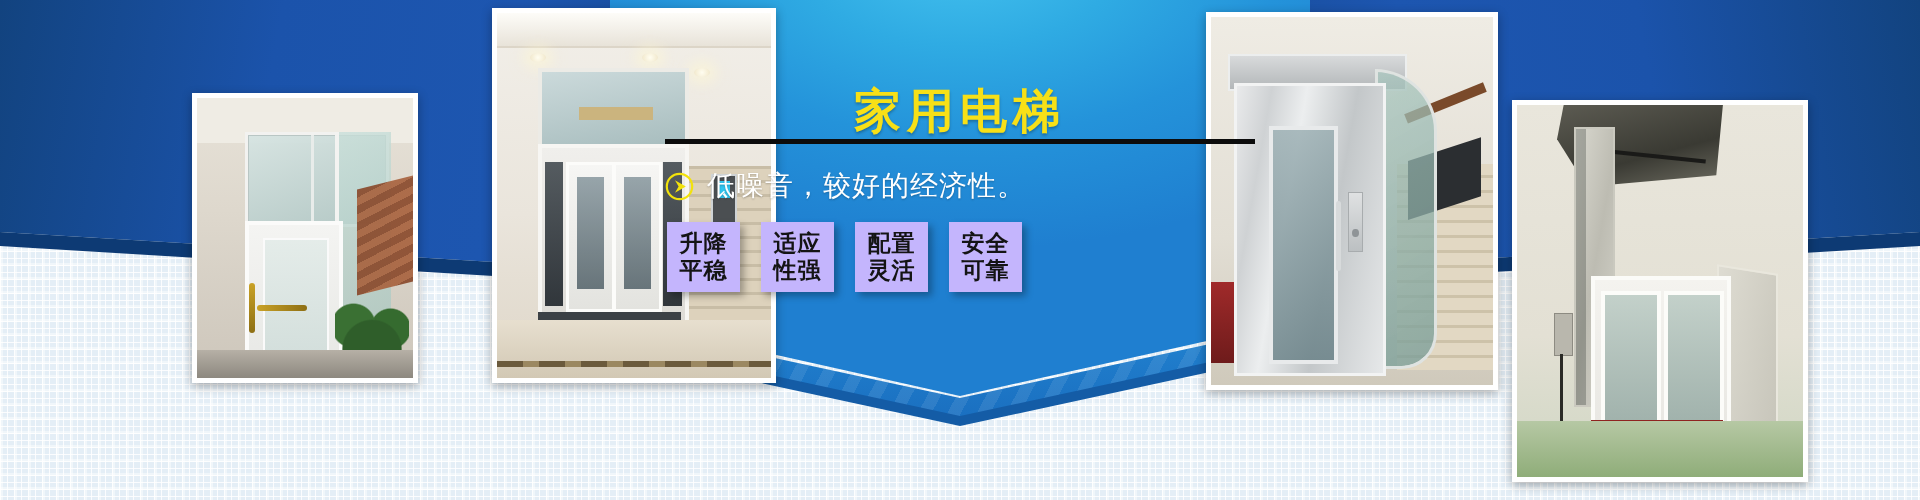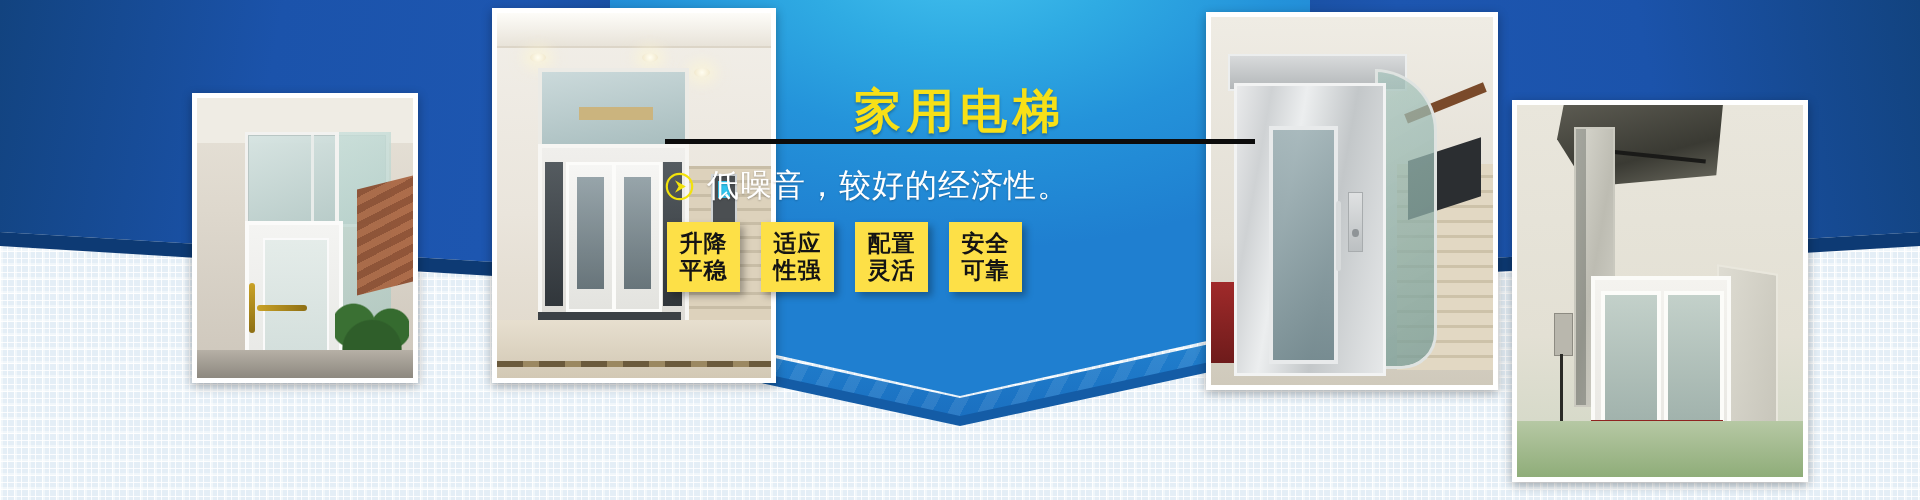--- a/index.html
+++ b/index.html
@@ -204,33 +204,33 @@
   .rule{
     position:absolute;left:55px;top:139px;width:590px;height:5px;
     background:#0c0c0c;
   }
   .subtitle-row{
     position:absolute;left:55px;top:160px;width:620px;height:52px;
     display:flex;align-items:center;gap:13px;
   }
   .arrow-icon{width:29px;height:29px;flex:0 0 29px;display:block;}
   .subtitle{
-    color:#ffffff;font-size:32px;letter-spacing:1px;
+    color:#ffffff;font-size:28px;letter-spacing:1px;
     font-family:"DejaVu Sans","Liberation Sans",sans-serif;
     text-shadow:0 1px 2px rgba(0,0,0,.25);
     white-space:nowrap;
   }
 
   .badges{
     position:absolute;left:57px;top:222px;width:620px;
     display:flex;gap:21px;
   }
   .badge{
     width:73px;height:70px;
-    background:#fde047;
+    background:#c4b5fd;
     box-shadow:4px 4px 7px rgba(0,0,0,.30);
     display:flex;flex-direction:column;align-items:center;justify-content:center;
     color:#141414;
     font-size:23px;line-height:1.18;font-weight:600;letter-spacing:1px;
     font-family:"DejaVu Sans","Liberation Sans",sans-serif;
   }
   .badge span{display:block;}
 </style>
 </head>
 <body>

